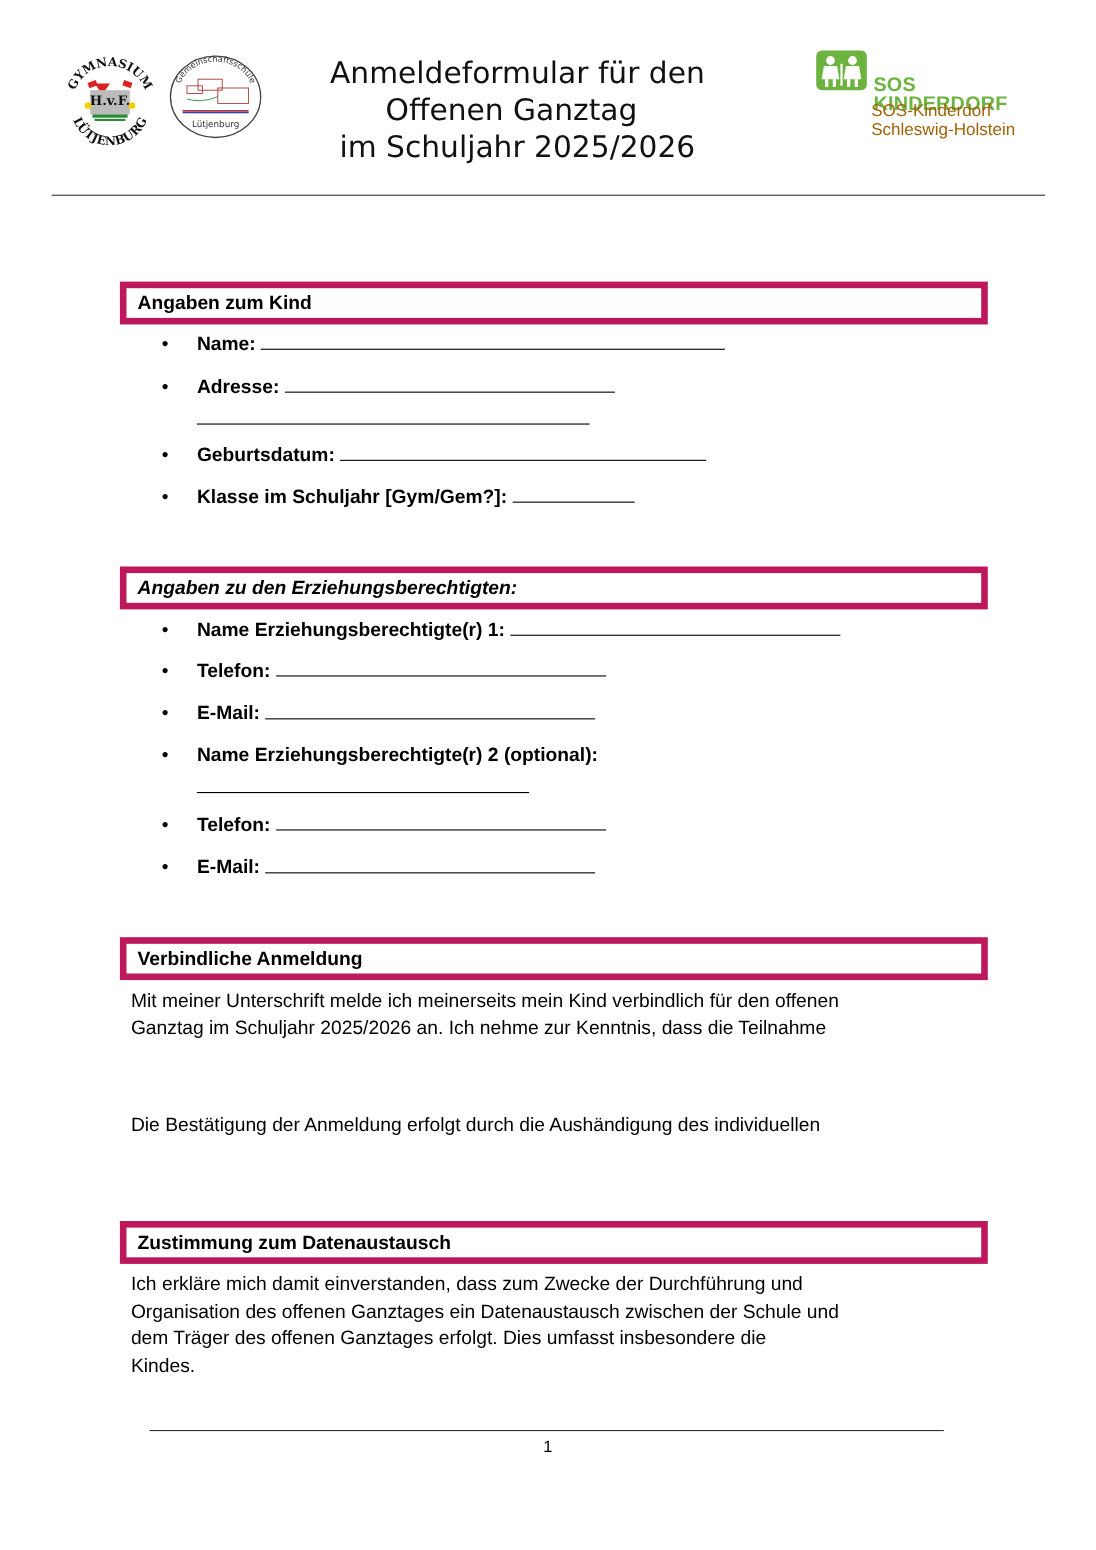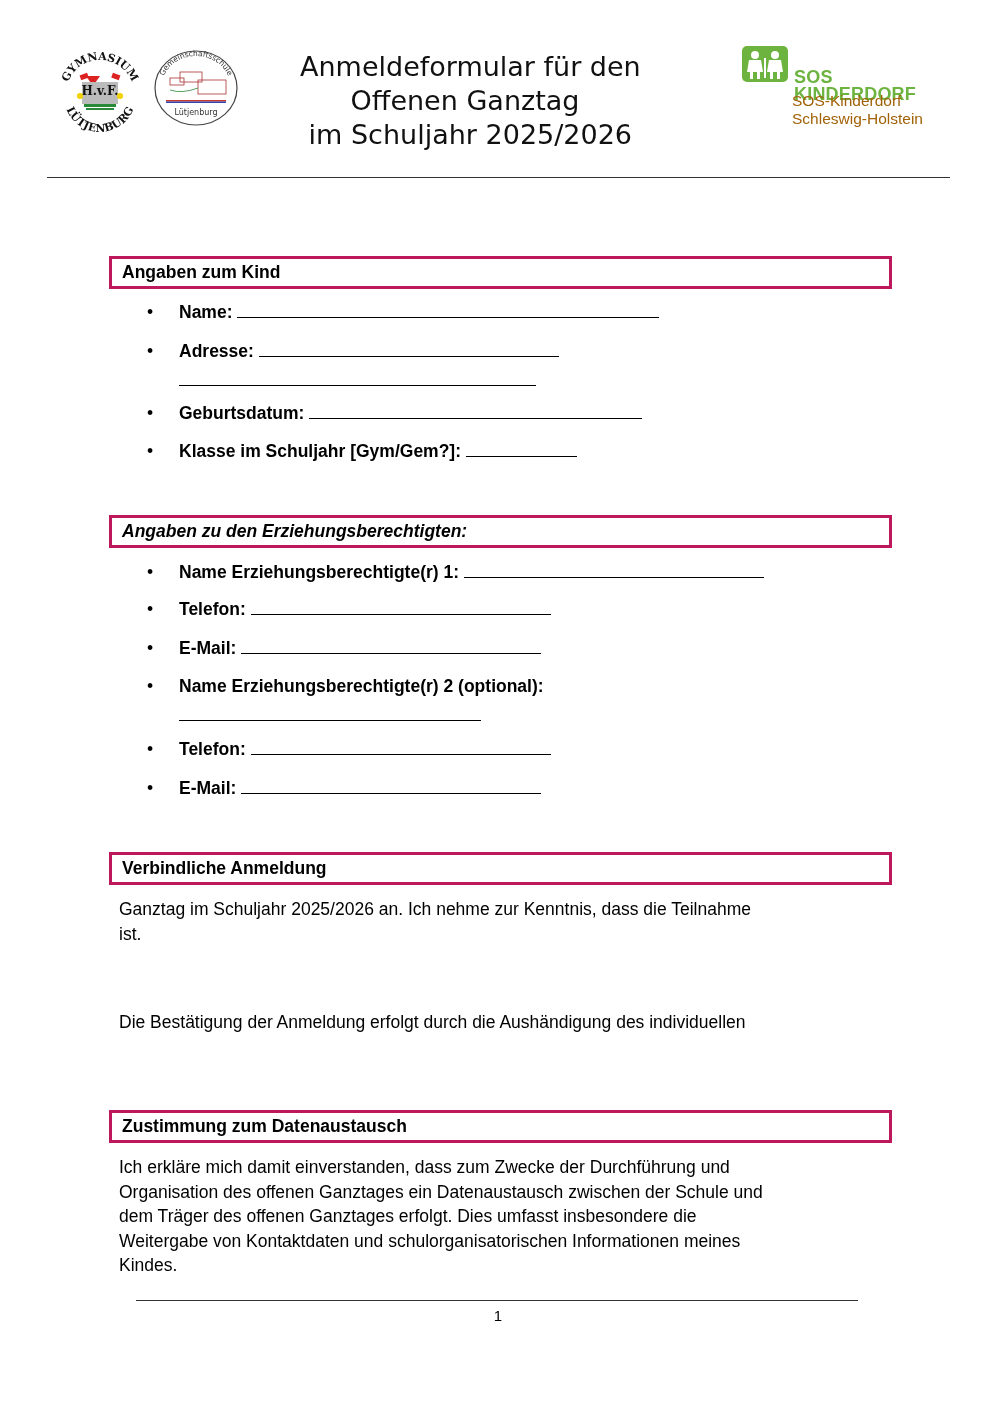--- a/index.html
+++ b/index.html
@@ -10,21 +10,21 @@
   .logo-sos { position: absolute; left: 742px; top: 44px; width: 210px; height: 90px; }
   .sos-mark { position: absolute; left: 0; top: 2px; width: 46px; height: 36px; background: #6cb33f; border-radius: 5px; }
   .sos-word { position: absolute; left: 52px; top: 0; color: #6cb33f; font-weight: bold; font-size: 18px; line-height: 17px; letter-spacing: 0.2px; margin-top: 25px; }
   .sos-sub { position: absolute; left: 50px; top: 48px; font-size: 15.5px; line-height: 18px; color: #a16207; }
 
   .title { position: absolute; left: 300px; top: 50px; width: 330px; text-align: center; font-family: "DejaVu Sans", sans-serif; font-size: 27px; line-height: 34px; color: #111; }
   .title div { white-space: nowrap; }
 
   .header-rule { position: absolute; left: 47px; top: 177px; width: 903px; height: 0; border-top: 1.5px solid #333; }
 
-  .section-box { position: absolute; left: 109px; width: 777px; height: 27px; border: 3px solid #be185d; box-sizing: content-box; }
+  .section-box { position: absolute; left: 109px; width: 777px; height: 27px; border: 6px solid #be185d; box-sizing: content-box; }
   .section-box span { position: absolute; left: 10px; top: 3px; font-weight: bold; font-size: 17.5px; white-space: nowrap; }
 
   .field { position: absolute; left: 147px; font-weight: bold; font-size: 17.5px; white-space: nowrap; }
   .field .bullet { position: absolute; left: 0; top: 0; font-weight: normal; }
   .field .label { position: absolute; left: 32px; top: 0; text-align: right; }
   .blank-line { display: inline-block; border-bottom: 1.5px solid #000; height: 15px; vertical-align: baseline; }
   .cont-line { position: absolute; left: 179px; height: 0; border-top: 1.5px solid #000; }
 
   .para { position: absolute; left: 119px; width: 760px; font-size: 17.5px; line-height: 24.6px; }
   .para div { white-space: nowrap; }
@@ -162,34 +162,33 @@
 <div class="field" style="top:778px;">
   <span class="bullet">•</span>
   <span class="label"><span>E-Mail:</span> <span class="blank-line" style="width:300px;"></span></span>
 </div>
 
 <div class="section-box" style="top:852px;">
   <span>Verbindliche Anmeldung</span>
 </div>
 
 <div class="para" style="top:897px;">
+  <div>Mit meiner Unterschrift melde ich meinerseits mein Kind verbindlich für den offenen</div>
   <div>Ganztag im Schuljahr 2025/2026 an. Ich nehme zur Kenntnis, dass die Teilnahme</div>
-  <div>ist.</div>
 </div>
 
 <div class="para" style="top:1010px;">
   <div>Die Bestätigung der Anmeldung erfolgt durch die Aushändigung des individuellen</div>
 </div>
 
 <div class="section-box" style="top:1110px;">
   <span>Zustimmung zum Datenaustausch</span>
 </div>
 
 <div class="para" style="top:1155px;">
   <div>Ich erkläre mich damit einverstanden, dass zum Zwecke der Durchführung und</div>
   <div>Organisation des offenen Ganztages ein Datenaustausch zwischen der Schule und</div>
   <div>dem Träger des offenen Ganztages erfolgt. Dies umfasst insbesondere die</div>
-  <div>Weitergabe von Kontaktdaten und schulorganisatorischen Informationen meines</div>
   <div>Kindes.</div>
 </div>
 
 <div class="footer-rule"></div>
 <div class="page-num">1</div>
 
 </body></html>

